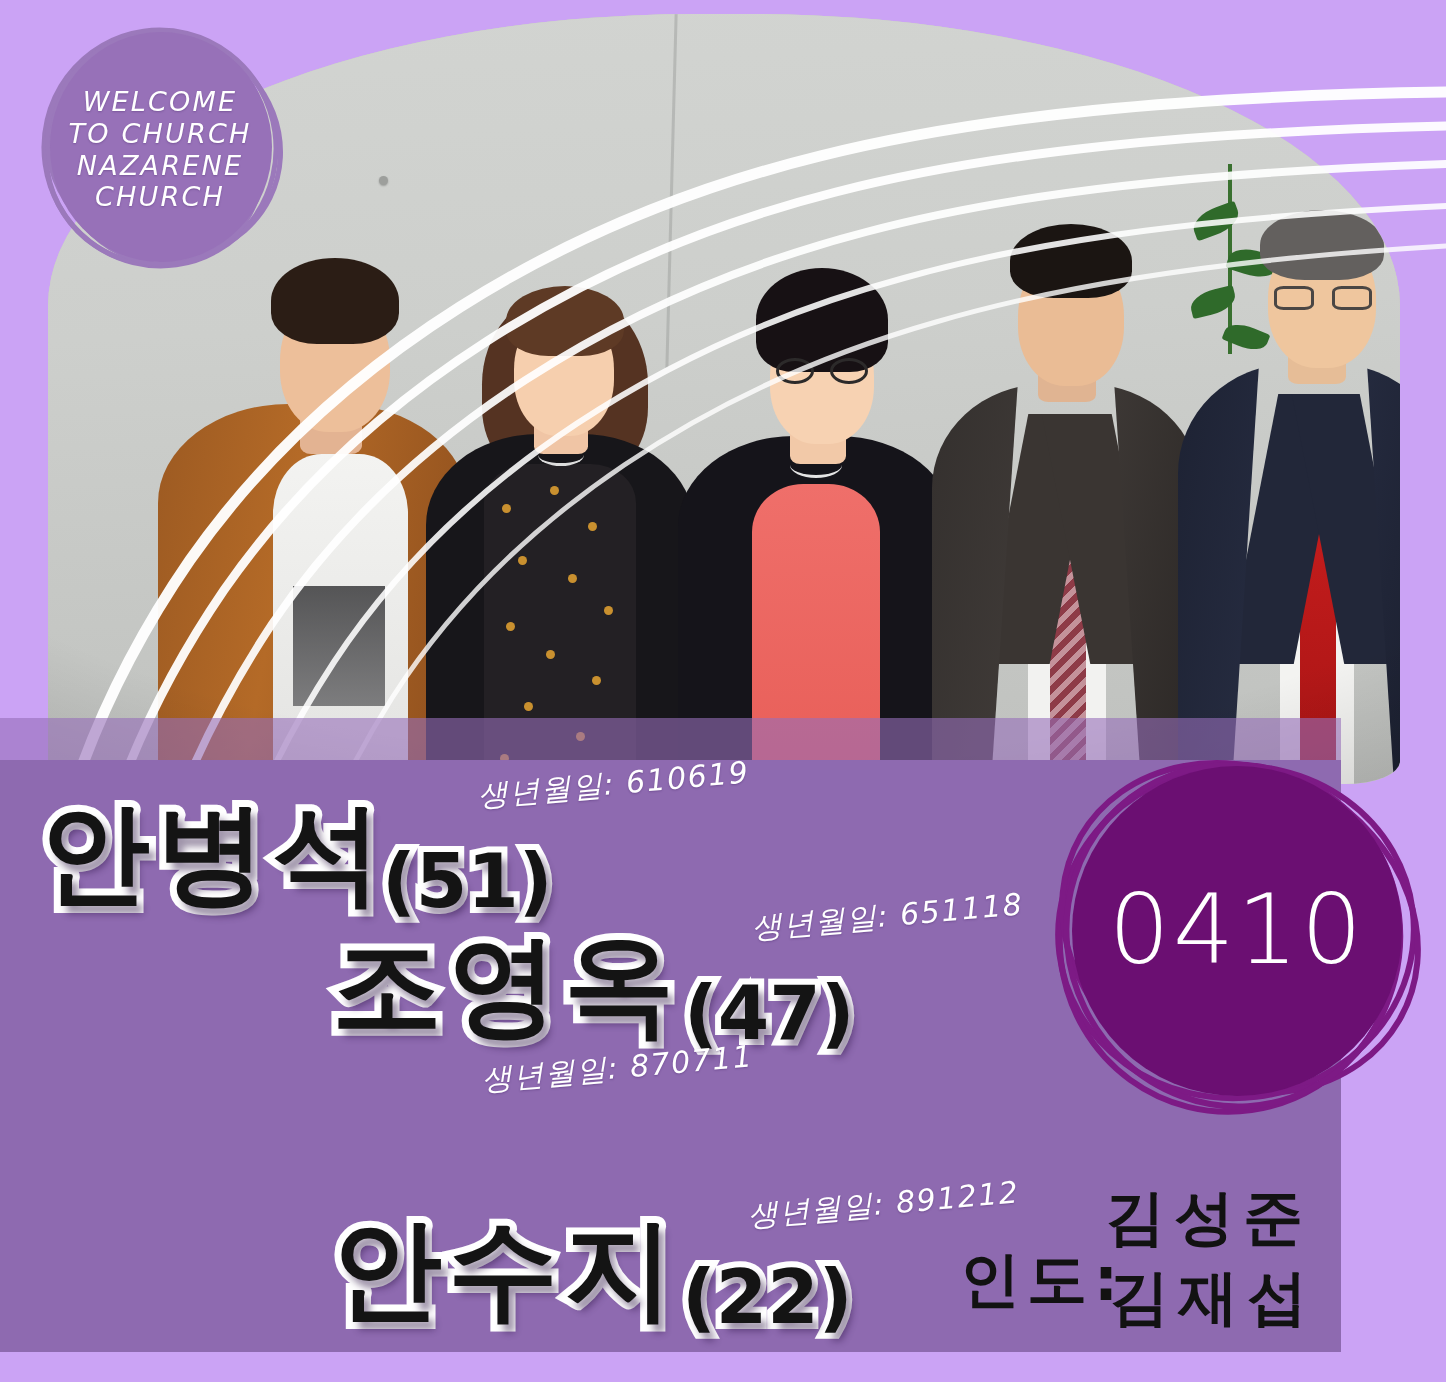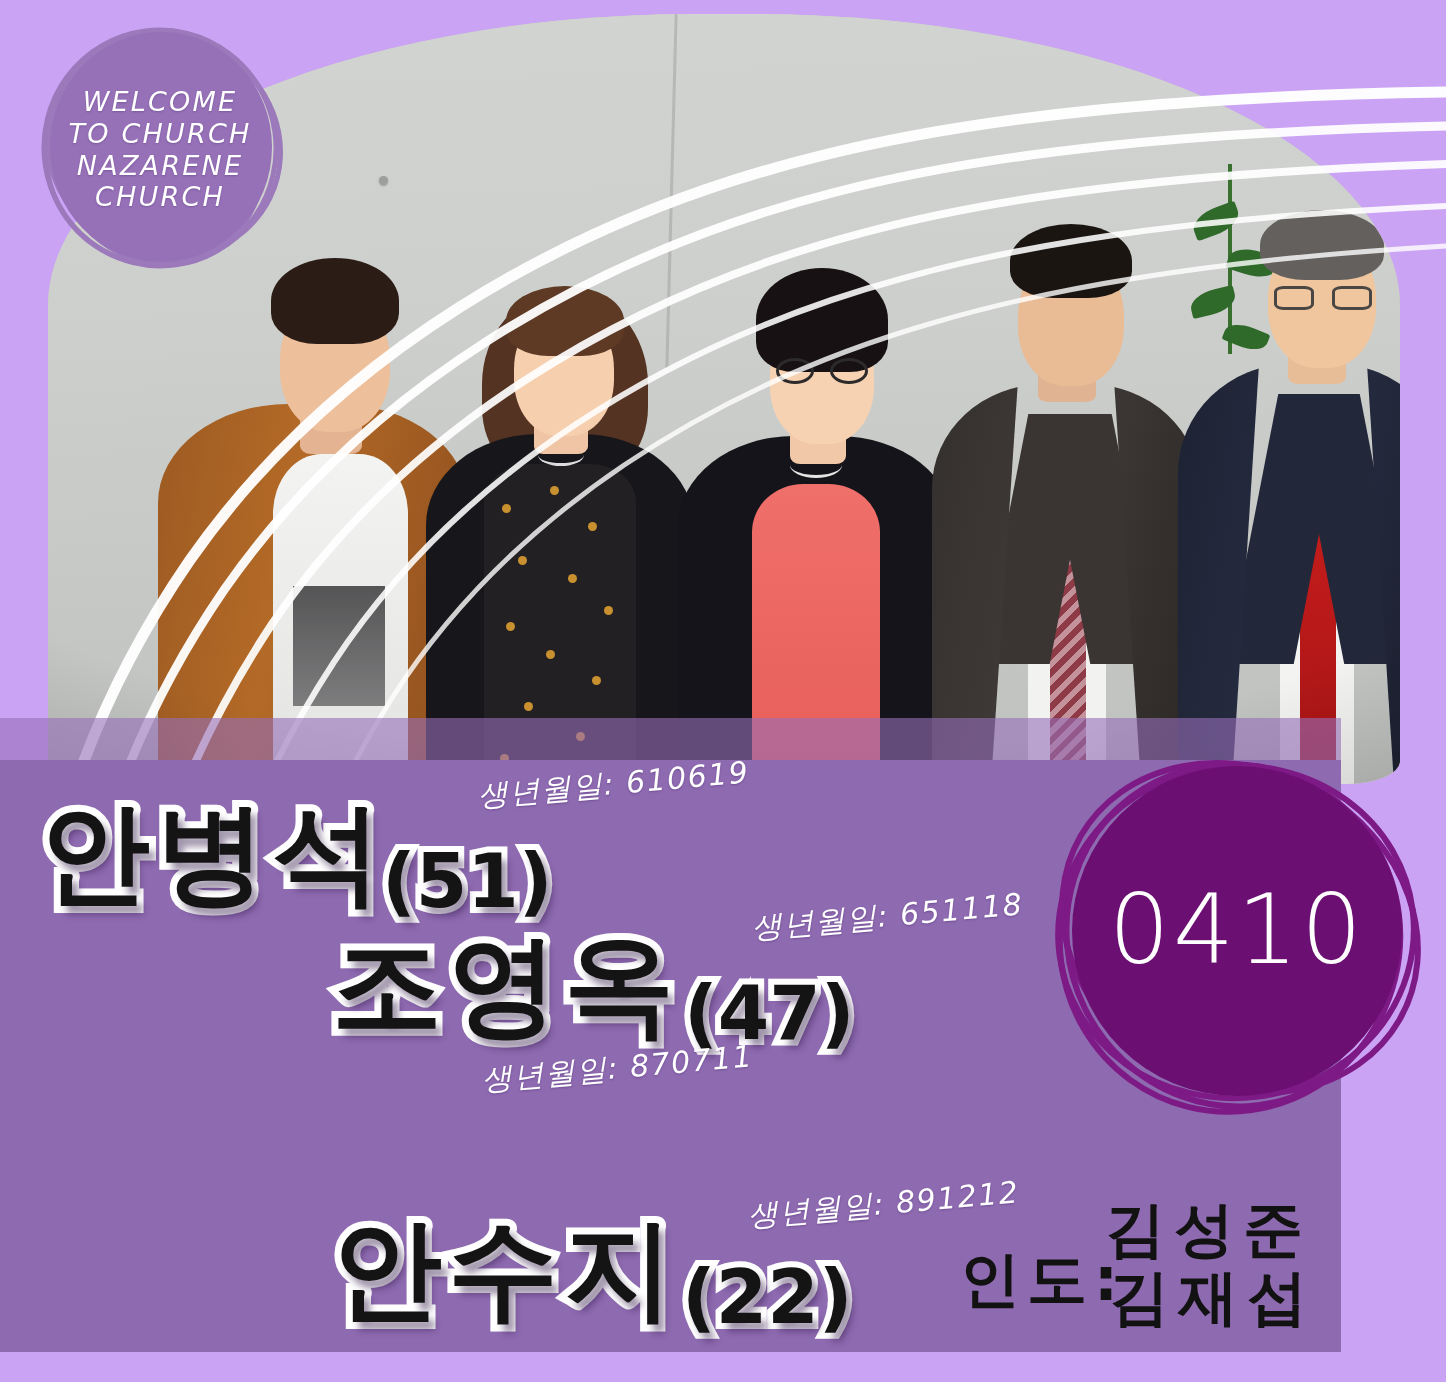--- a/index.html
+++ b/index.html
@@ -236,21 +236,21 @@
 
   
   #guide {
     position:absolute; left:960px; top:1178px;
     width:370px; height:140px;
     color:#121212;
     font-family:"DejaVu Sans","Liberation Sans",sans-serif;
     font-weight:700;
   }
   #guide-name-top {
-    position:absolute; right:18px; top:12px;
+    position:absolute; right:18px; top:0;
     font-size:60px; letter-spacing:9px; white-space:nowrap;
   }
   #guide-line2 {
     position:absolute; left:0; top:62px;
     font-size:60px; letter-spacing:7px; white-space:nowrap;
   }
   #guide-name-bottom {
     position:absolute; right:14px; top:80px;
     font-size:60px; letter-spacing:9px; white-space:nowrap;
   }

